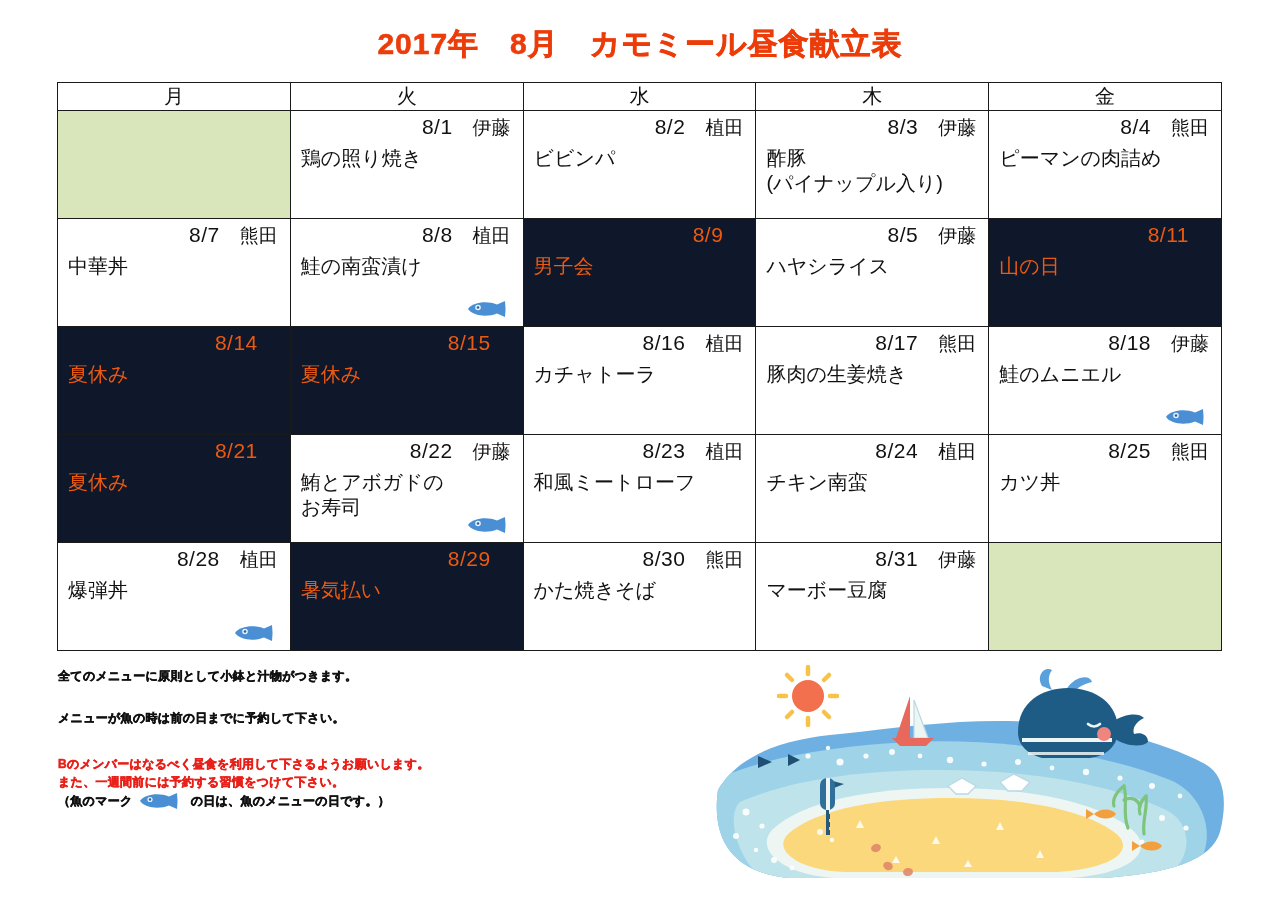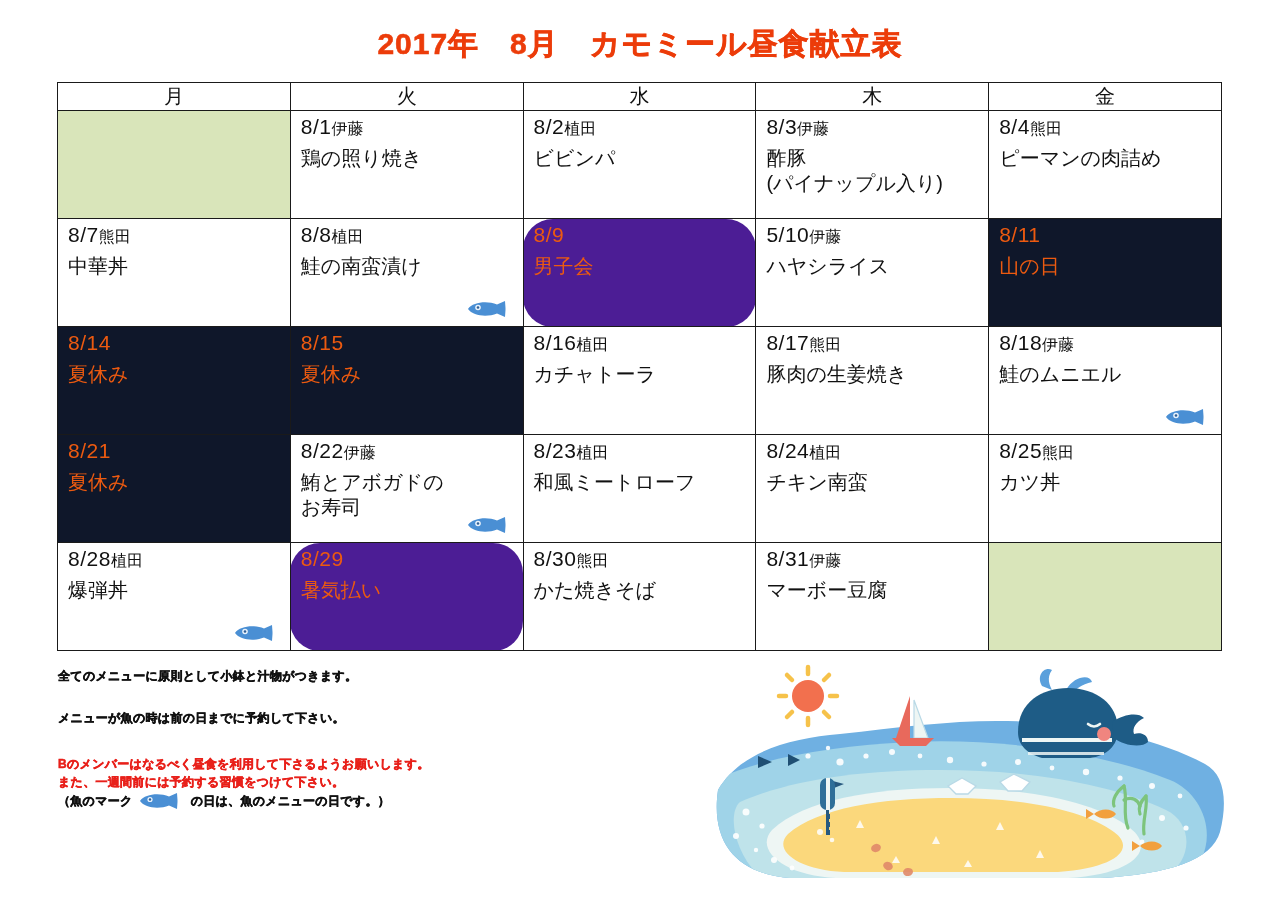--- a/index.html
+++ b/index.html
@@ -50,42 +50,43 @@
 
   .cell-inner {
     position: relative;
     width: 100%; height: 100%;
     padding: 3px 10px 0 10px;
     display: flex;
     flex-direction: column;
   }
   .cell-head {
     display: flex;
-    justify-content: flex-start;
+    justify-content: flex-end;
     align-items: baseline;
     font-size: 21px;
     line-height: 1.25;
     color: #111;
     white-space: nowrap;
+    gap: 20px;
   }
   .cell-date { letter-spacing: 0.5px; }
-  .cell-staff { font-size: 16px; padding-right: 2px; }
+  .cell-staff { font-size: 19px; padding-right: 2px; }
   .cell-menu {
     margin-top: 6px;
     text-align: left;
     font-size: 20px;
     line-height: 1.25;
     color: #111;
     white-space: pre-line;
   }
 
   
   td.green   { background: #d9e5ba; }
   td.pink    { background: #0f172a; }
-  td.yellow  { background: #4c1d95; border-radius: 30px; }
+  td.yellow  { background: #0f172a; }
   td.pink .cell-head, td.pink .cell-menu,
   td.yellow .cell-head, td.yellow .cell-menu { color: #ec5a10; }
 
   
   .fish-cell {
     position: absolute;
     right: 8px; bottom: 6px;
     width: 50px; height: 22px;
     pointer-events: none;
   }
@@ -215,21 +216,21 @@
               <div class="cell-head">
                 <span class="cell-date">8/9</span>
                 <span class="cell-staff"></span>
               </div>
               <div class="cell-menu">男子会</div>
             </div>
           </td>
           <td>
             <div class="cell-inner">
               <div class="cell-head">
-                <span class="cell-date">5/10</span>
+                <span class="cell-date">8/5</span>
                 <span class="cell-staff">伊藤</span>
               </div>
               <div class="cell-menu">ハヤシライス</div>
             </div>
           </td>
           <td class="pink">
             <div class="cell-inner">
               <div class="cell-head">
                 <span class="cell-date">8/11</span>
                 <span class="cell-staff"></span>

